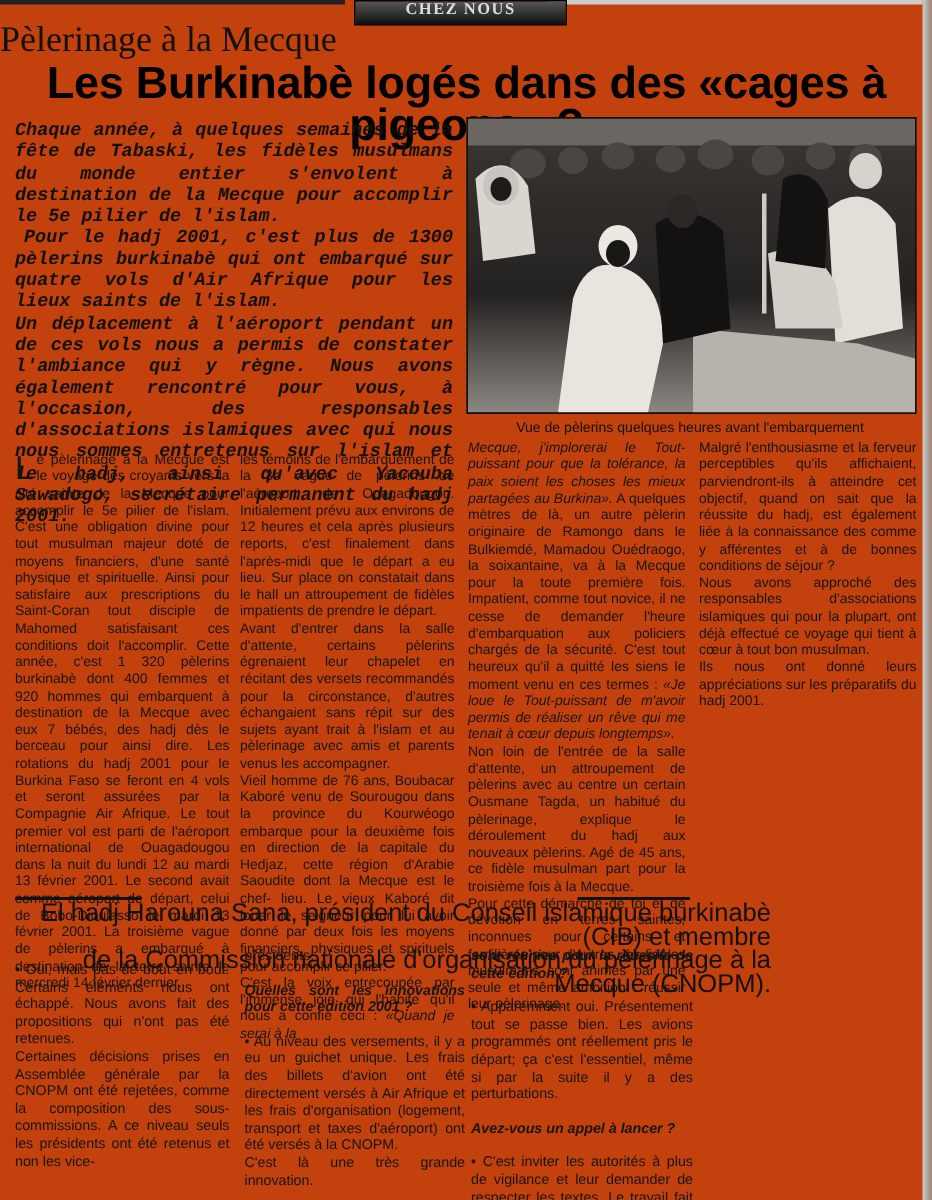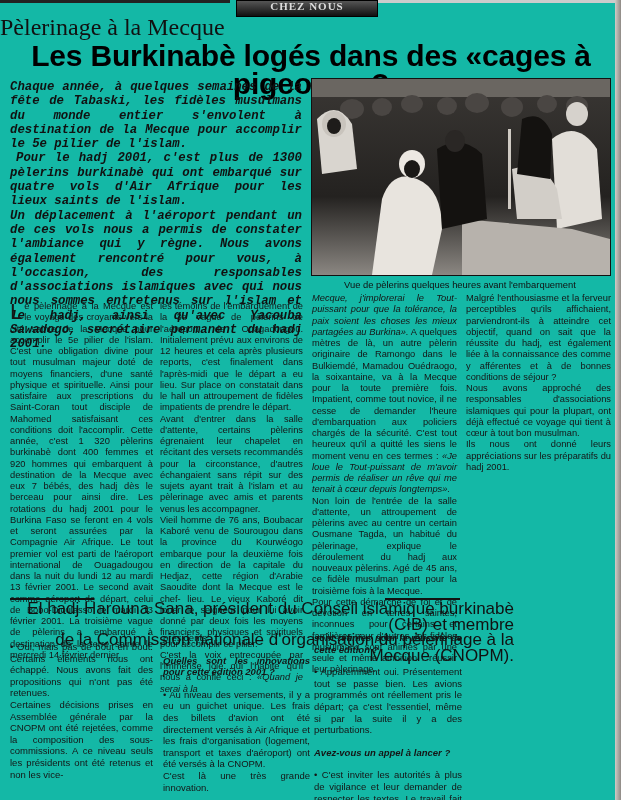--- a/index.html
+++ b/index.html
@@ -1,17 +1,17 @@
 <!DOCTYPE html>
 <html><head>
 <meta charset="utf-8">
 <style>
   html,body{margin:0;padding:0;}
   body{width:621px;height:800px;background:#f3f1ee;position:relative;overflow:hidden;color:#161616;font-family:"Liberation Sans",sans-serif;}
-  .page{position:absolute;inset:0;background:#14b8a6;}
+  .page{position:absolute;inset:0;background:#c2410c;}
   .rightedge{position:absolute;right:0;top:0;width:6px;height:800px;background:linear-gradient(to right,#cfcbc6,#8f8a85);}
   .topbar-left{position:absolute;left:0;top:0;width:230px;height:3px;background:#222;}
   .topbar-right{position:absolute;left:365px;top:0;width:250px;height:3px;background:#ccc;}
   .rubric{position:absolute;left:236px;top:0;width:140px;height:15px;background:linear-gradient(#555,#111);border:1px solid #000;color:#ddd;font-family:"Liberation Serif",serif;font-weight:bold;font-size:11px;text-align:center;line-height:10px;overflow:hidden;letter-spacing:1px;}
   .kicker{position:absolute;left:0;width:544px;top:15px;text-align:left;font-family:"Liberation Serif",serif;font-size:24px;line-height:24px;color:#111;}
   .headline{position:absolute;left:6px;width:610px;top:42px;text-align:center;font-family:"Liberation Sans",sans-serif;font-weight:bold;font-size:30px;line-height:28px;color:#000;letter-spacing:-0.2px;}
   .chapo{position:absolute;left:10px;top:80px;width:292px;font-family:Liberation Mono, monospace;font-style:italic;font-weight:bold;font-size:12.3px;line-height:14.3px;text-align:justify;color:#111;}
   .chapo p{margin:0 0 0 0;}
   .chapo p.indent{text-indent:6px;}
   .photo{position:absolute;left:311px;top:78px;width:298px;height:196px;background:#2c2a28;overflow:hidden;border:1px solid #111;}

